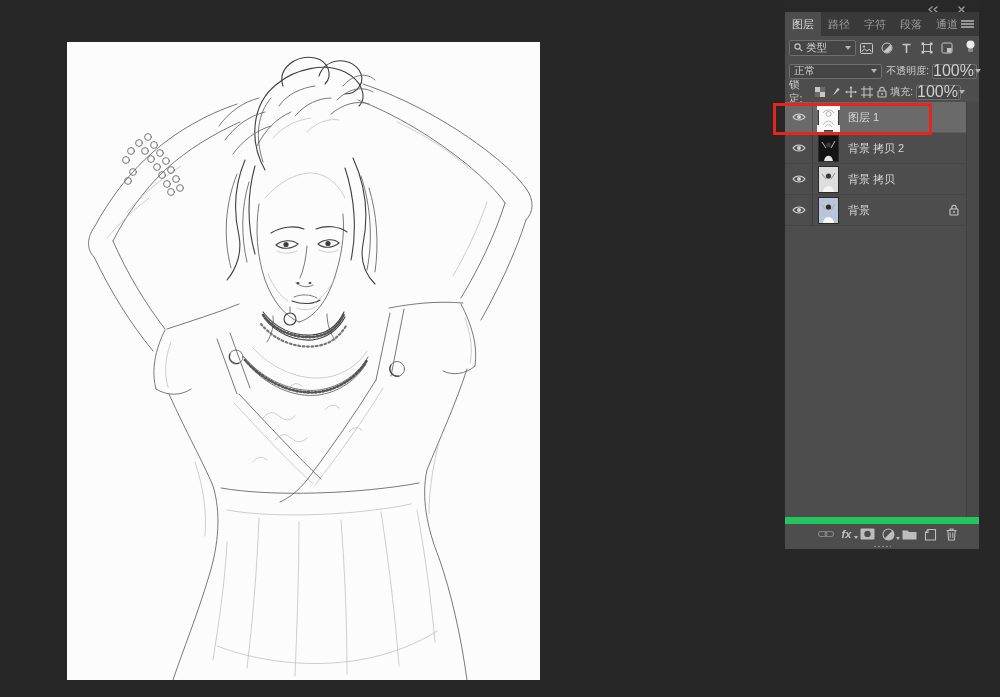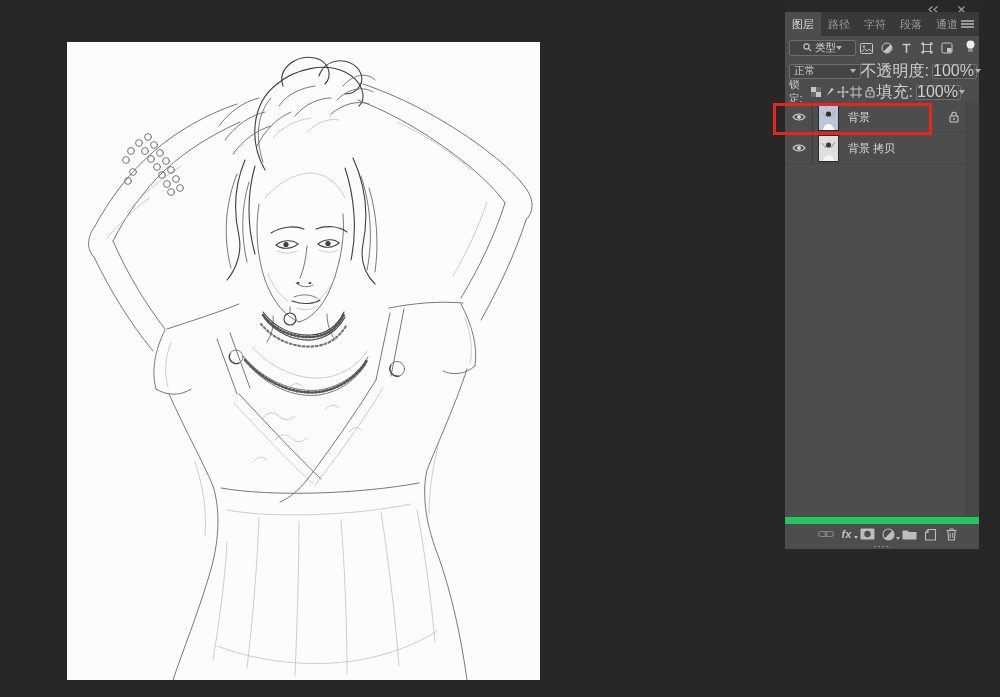--- a/index.html
+++ b/index.html
@@ -27,28 +27,28 @@
   .tb-close{right:14px;}
 
   .tabbar{height:24px;background:#393939;display:flex;align-items:stretch;position:relative;}
   .tab{display:flex;align-items:center;padding:0 7px;color:#9c9c9c;font-size:11px;white-space:nowrap;}
   .tab.active{background:#4d4d4d;color:#dcdcdc;}
   .panel-menu{position:absolute;right:5px;top:7px;}
 
   .filter-bar{height:24px;display:flex;align-items:center;padding:0 0 0 4px;position:relative;background:#4d4d4d;}
   .box{background:#454545;border:1px solid #6e6e6e;border-radius:2px;box-sizing:border-box;
        display:flex;align-items:center;height:16px;color:#cfcfcf;font-size:10.5px;}
-  .type-dd{width:67px;padding:0 4px;justify-content:center;}
+  .type-dd{width:67px;padding:0 4px;justify-content:space-between;}
   .fbtn{width:19px;height:17px;display:flex;align-items:center;justify-content:center;margin-left:1px;}
   .fbtn:first-of-type{margin-left:7px;}
   .filter-toggle{position:absolute;right:2px;top:4px;}
 
   .blend-bar{height:22px;display:flex;align-items:center;padding:0 2px 0 4px;background:#4d4d4d;}
   .blend-dd{width:93px;height:15px;padding:1px 4px;justify-content:space-between;}
-  .bar-label{margin-left:auto;color:#cfcfcf;font-size:16px;white-space:nowrap;}
+  .bar-label{margin-left:auto;color:#cfcfcf;font-size:10px;white-space:nowrap;}
   .val-box{width:45px;height:15px;margin-left:3px;padding:0;}
   .val-text{flex:1;text-align:center;font-size:16px;}
   .val-chev{width:13px;height:100%;border-left:1px solid #5d5d5d;display:flex;align-items:center;justify-content:center;}
 
   .lock-bar{height:20px;display:flex;align-items:center;padding:0 18px 0 4px;background:#4d4d4d;}
   .lock-label{color:#cfcfcf;font-size:10.5px;margin-right:2px;}
   .lbtn{width:18px;height:15px;display:flex;align-items:center;justify-content:center;}
 
   .list-region{position:relative;height:415px;background:#4d4d4d;}
   .scroll-strip{position:absolute;right:0;top:0;bottom:0;width:12px;background:#494949;border-left:1px solid #414141;}
@@ -380,21 +380,75 @@
       <div class="box val-box">
         <span class="val-text">100%</span>
         <span class="val-chev">
             <span class="chev"></span>
           </span>
       </div>
     </div>
 
     <div class="list-region">
 
-
+      <div class="layer-row selected">
+        <div class="eye-col">
+          <svg width="14" height="10" viewBox="0 0 14 10">
+              <path d="M1,5 C4,1 10,1 13,5 C10,9 4,9 1,5 Z" fill="none" stroke="#d2d2d2" stroke-width="1.1"></path>
+              <circle cx="7" cy="5" r="2" fill="#d2d2d2"></circle>
+            </svg>
+        </div>
+        <div class="thumb-wrap">
+          <span class="brk tl"></span>
+            <span class="brk tr"></span>
+          <span class="brk bl"></span>
+            <span class="brk br"></span>
+          <svg class="thumb" width="19" height="25" viewBox="0 0 19 25">
+              <rect width="19" height="25" fill="#fafafa"></rect>
+              <path d="M4,8 C6,4 13,4 15,8 M7,9 a2.5,2.5 0 1 0 5,0 a2.5,2.5 0 1 0 -5,0 M4,20 C7,15 12,15 15,20 M6,22 C8,19 11,19 13,22" fill="none" stroke="#9a9a9a" stroke-width="0.7"></path>
+            </svg>
+        </div>
+        <span class="layer-name">图层 1</span>
+      </div>
+
+      <div class="layer-row">
+        <div class="eye-col">
+          <svg width="14" height="10" viewBox="0 0 14 10">
+              <path d="M1,5 C4,1 10,1 13,5 C10,9 4,9 1,5 Z" fill="none" stroke="#d2d2d2" stroke-width="1.1"></path>
+              <circle cx="7" cy="5" r="2" fill="#d2d2d2"></circle>
+            </svg>
+        </div>
+        <div class="thumb-wrap">
+          <svg class="thumb" width="19" height="25" viewBox="0 0 19 25">
+              <rect width="19" height="25" fill="#141414"></rect>
+              <path d="M3,6 L7,12 M16,5 L12,12" stroke="#cfcfcf" stroke-width="0.9" fill="none"></path>
+              <circle cx="9.5" cy="9" r="2.4" fill="#3a3a3a"></circle>
+              <path d="M5,25 C6,18 13,18 14,25 Z" fill="#e6e6e6"></path>
+            </svg>
+        </div>
+        <span class="layer-name">背景 拷贝 2</span>
+      </div>
+
+      <div class="layer-row">
+        <div class="eye-col">
+          <svg width="14" height="10" viewBox="0 0 14 10">
+              <path d="M1,5 C4,1 10,1 13,5 C10,9 4,9 1,5 Z" fill="none" stroke="#d2d2d2" stroke-width="1.1"></path>
+              <circle cx="7" cy="5" r="2" fill="#d2d2d2"></circle>
+            </svg>
+        </div>
+        <div class="thumb-wrap">
+          <svg class="thumb" width="19" height="25" viewBox="0 0 19 25">
+              <rect width="19" height="25" fill="#dedede"></rect>
+              <path d="M3,7 L7,12 M16,6 L12,12" stroke="#8a8a8a" stroke-width="0.9" fill="none"></path>
+              <circle cx="9.5" cy="9" r="2.6" fill="#3c3733"></circle>
+              <path d="M4,25 C5,17 14,17 15,25 Z" fill="#f4f4f4"></path>
+            </svg>
+        </div>
+        <span class="layer-name">背景 拷贝</span>
+      </div>
 
       <div class="layer-row">
         <div class="eye-col">
           <svg width="14" height="10" viewBox="0 0 14 10">
               <path d="M1,5 C4,1 10,1 13,5 C10,9 4,9 1,5 Z" fill="none" stroke="#d2d2d2" stroke-width="1.1"></path>
               <circle cx="7" cy="5" r="2" fill="#d2d2d2"></circle>
             </svg>
         </div>
         <div class="thumb-wrap">
           <svg class="thumb" width="19" height="25" viewBox="0 0 19 25">
@@ -406,38 +460,20 @@
         </div>
         <span class="layer-name">背景</span>
         <span class="layer-lock">
           <svg width="10" height="12" viewBox="0 0 10 12">
               <rect x="1" y="5" width="8" height="6" rx="0.8" fill="none" stroke="#c9c9c9" stroke-width="1.1"></rect>
               <path d="M2.8,5 V3.4 A2.2,2.2 0 0 1 7.2,3.4 V5" fill="none" stroke="#c9c9c9" stroke-width="1.1"></path>
               <circle cx="5" cy="8" r="0.9" fill="#c9c9c9"></circle>
             </svg>
         </span>
       </div>
-
-      <div class="layer-row">
-        <div class="eye-col">
-          <svg width="14" height="10" viewBox="0 0 14 10">
-              <path d="M1,5 C4,1 10,1 13,5 C10,9 4,9 1,5 Z" fill="none" stroke="#d2d2d2" stroke-width="1.1"></path>
-              <circle cx="7" cy="5" r="2" fill="#d2d2d2"></circle>
-            </svg>
-        </div>
-        <div class="thumb-wrap">
-          <svg class="thumb" width="19" height="25" viewBox="0 0 19 25">
-              <rect width="19" height="25" fill="#dedede"></rect>
-              <path d="M3,7 L7,12 M16,6 L12,12" stroke="#8a8a8a" stroke-width="0.9" fill="none"></path>
-              <circle cx="9.5" cy="9" r="2.6" fill="#3c3733"></circle>
-              <path d="M4,25 C5,17 14,17 15,25 Z" fill="#f4f4f4"></path>
-            </svg>
-        </div>
-        <span class="layer-name">背景 拷贝</span>
-      </div>
       <div class="scroll-strip"></div>
     </div>
 
     <div class="footer">
       <div class="ft">
         <svg width="16" height="8" viewBox="0 0 16 8">
             <rect x="0.5" y="1.5" width="8.5" height="5" rx="2.5" fill="none" stroke="#868686" stroke-width="1.1"></rect>
             <rect x="7" y="1.5" width="8.5" height="5" rx="2.5" fill="none" stroke="#868686" stroke-width="1.1"></rect>
           </svg>
       </div>

